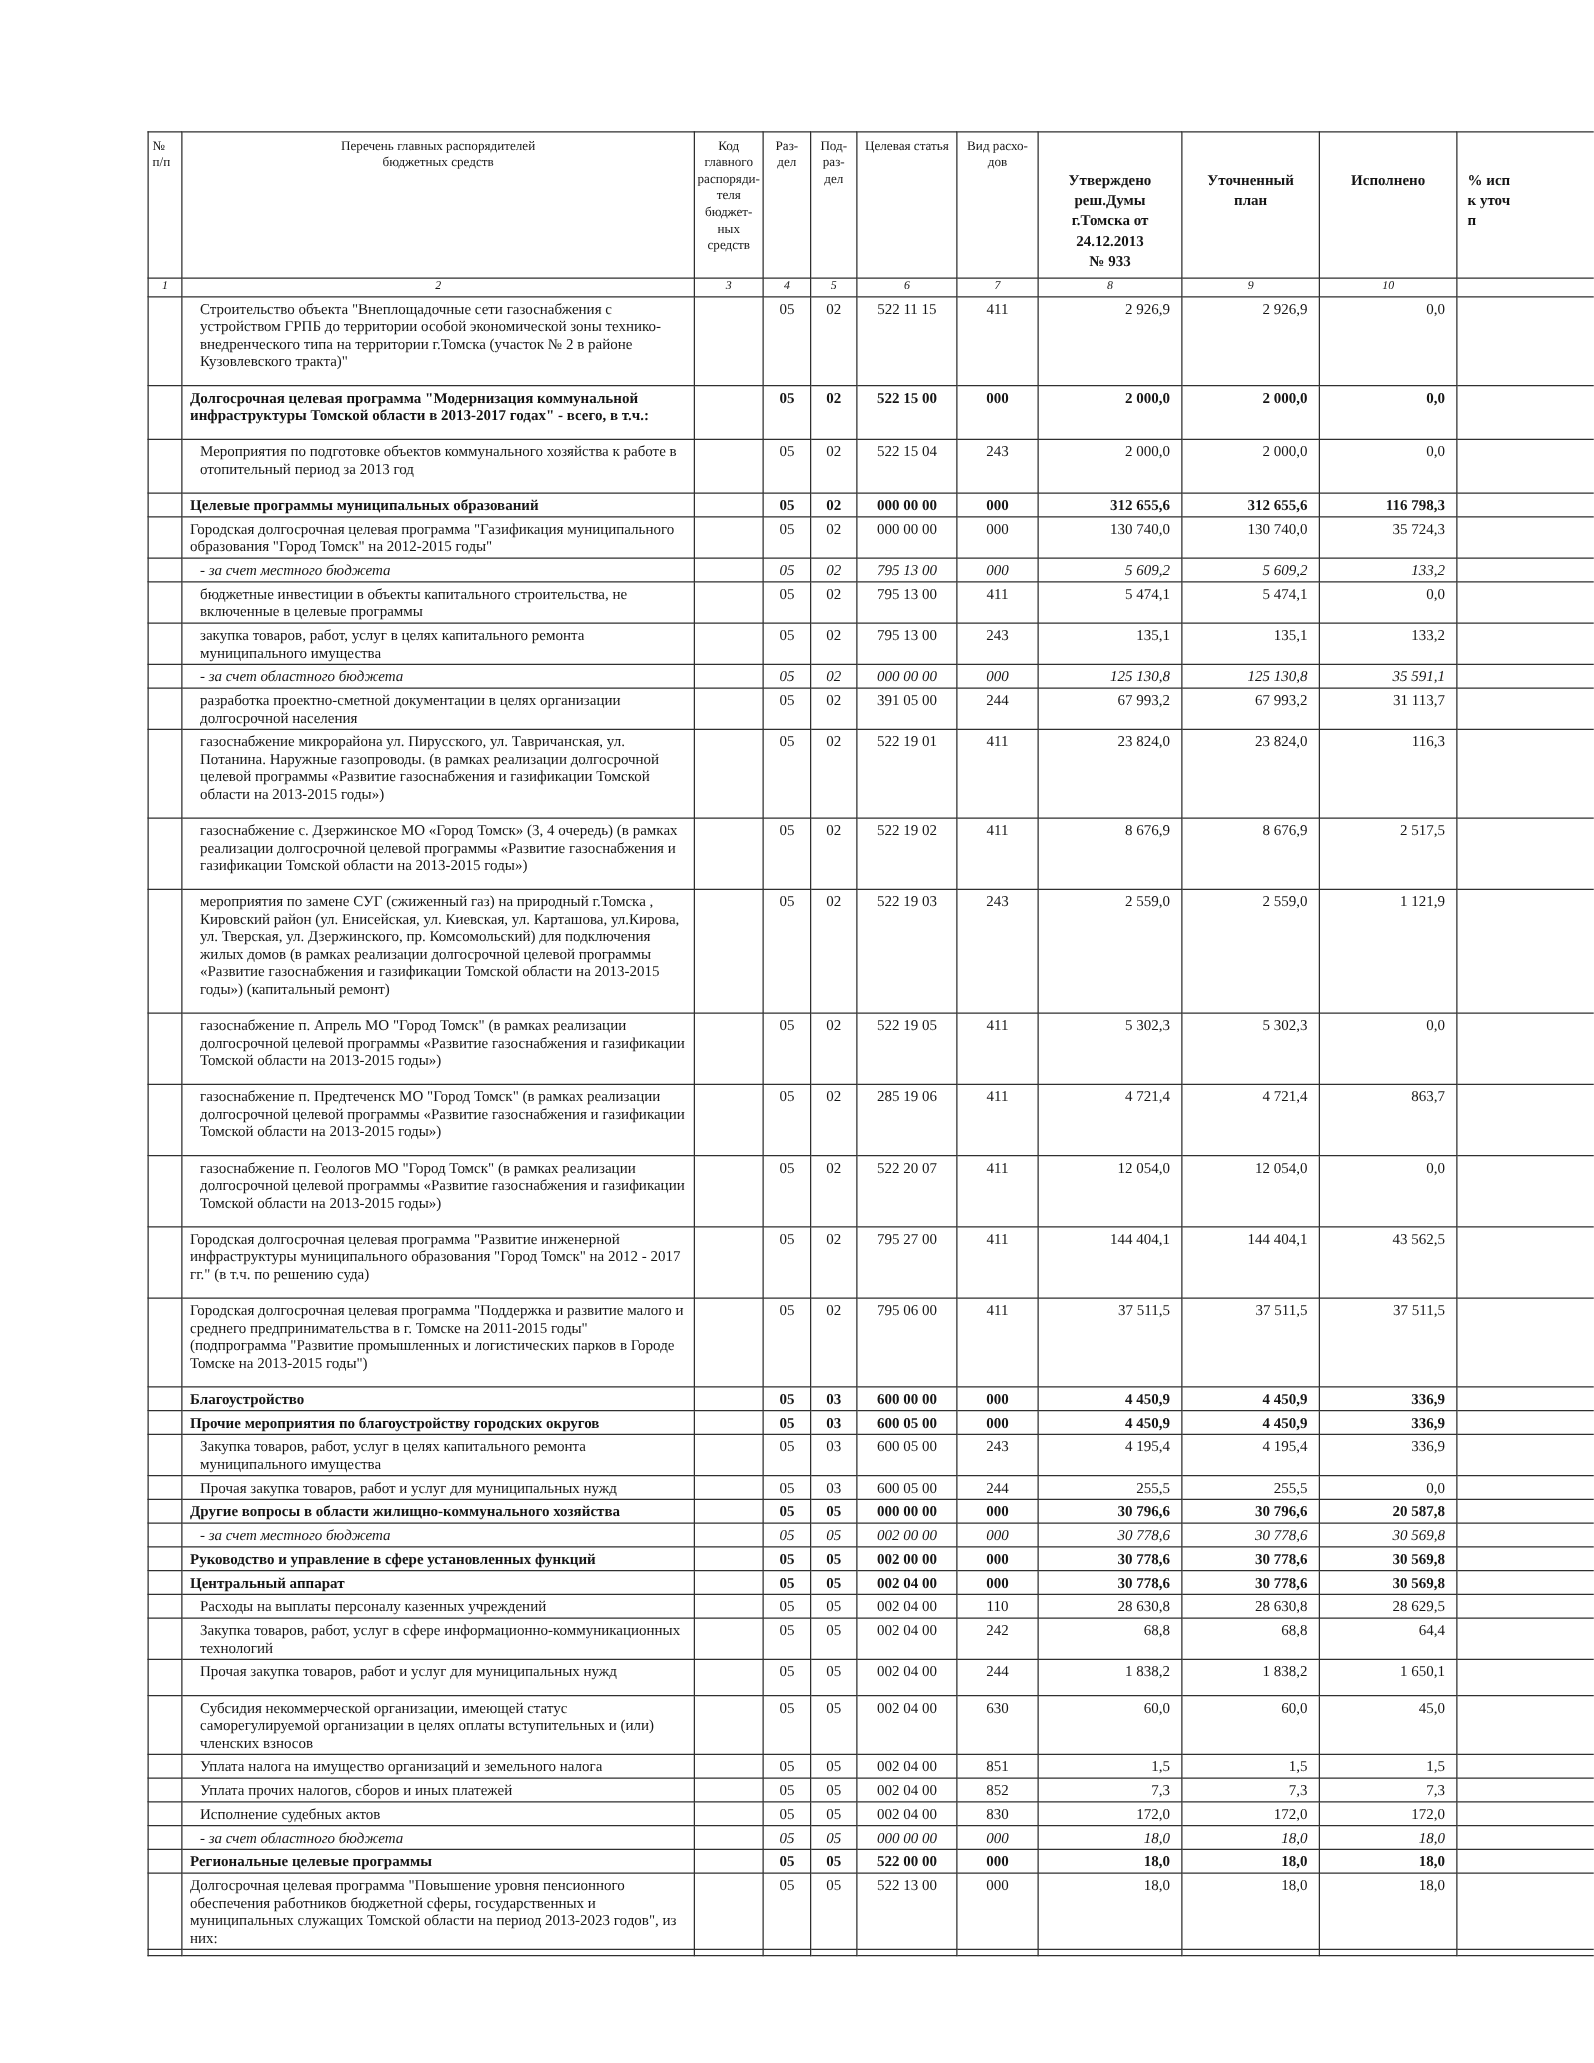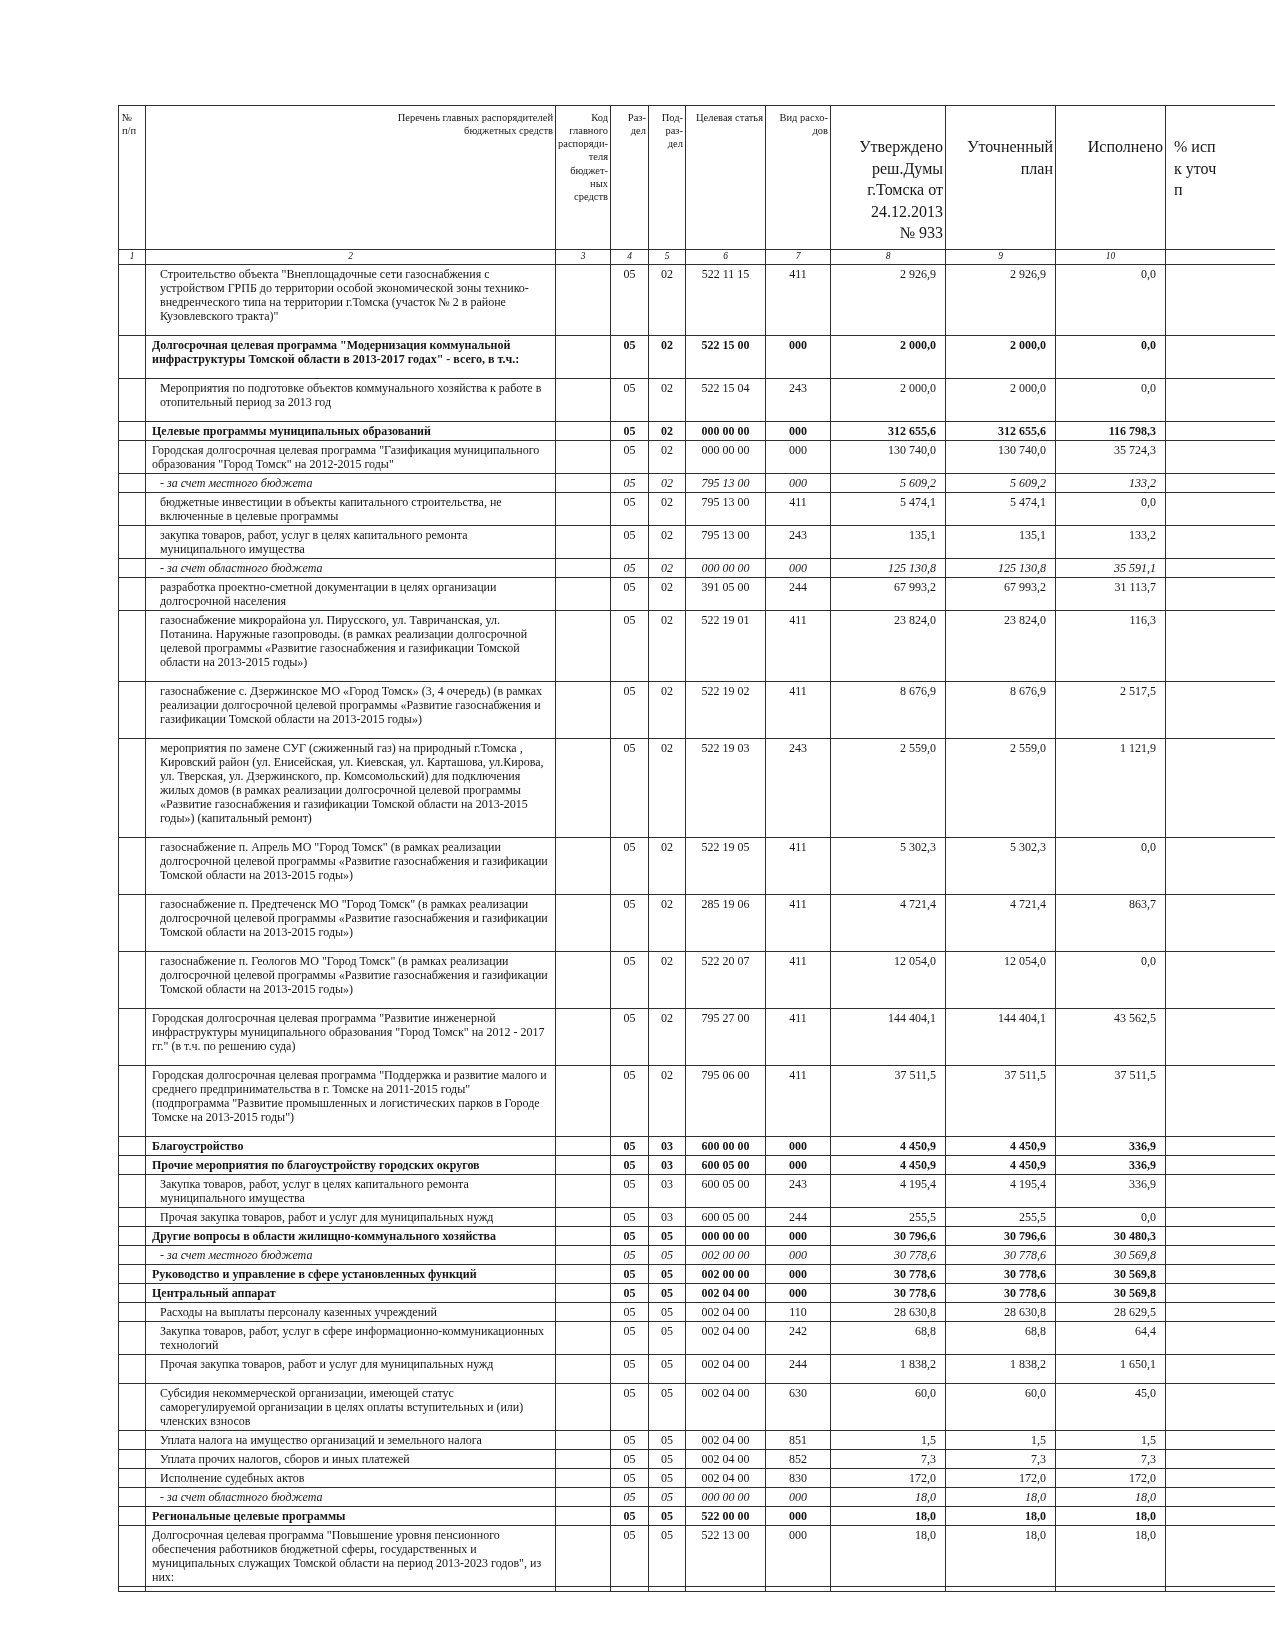--- a/index.html
+++ b/index.html
@@ -10,24 +10,24 @@
   }
   .page{position:absolute;inset:0;background:#fff;}
   table.budget{
     position:absolute;left:118px;top:105px;width:1168px;
     border-collapse:collapse;table-layout:fixed;background:#fff;
   }
   .budget th,.budget td{border:1px solid #2f2f2f;vertical-align:top;overflow:hidden;}
   thead tr.hrow{height:113px;}
   thead th{
     font-weight:normal;font-size:10.5px;line-height:1.25;
-    text-align:right;white-space:pre-line;padding:5px 2px;
+    text-align:center;white-space:pre-line;padding:5px 2px;
   }
   th.num-h{text-align:left;padding-left:3px;}
-  th.bh{font-weight:normal;font-size:16px;padding-top:30px;line-height:1.35;}
+  th.bh{font-weight:bold;font-size:12px;padding-top:30px;line-height:1.35;}
   th.pct-h{text-align:left;padding-left:8px;}
   tr.nrow{height:15px;}
   tr.nrow td{font-size:9.5px;line-height:1.1;text-align:center;padding:1px 2px;font-style:italic;}
   tbody td{font-size:12px;line-height:14px;padding:2px 3px;}
   td.rownum{padding:2px 2px;}
   td.desc{text-align:left;padding-left:6px;padding-right:5px;}
   td.desc.ind{padding-left:14px;}
   td.c{text-align:center;white-space:nowrap;}
   td.r{text-align:right;padding-right:9px;white-space:nowrap;}
   tr.b{font-weight:bold;}
@@ -389,21 +389,21 @@
         <tr class="b">
           <td class="rownum"></td>
           <td class="desc">Другие вопросы в области жилищно-коммунального хозяйства</td>
           <td class="c"></td>
           <td class="c">05</td>
           <td class="c">05</td>
           <td class="c">000 00 00</td>
           <td class="c">000</td>
           <td class="r">30 796,6</td>
           <td class="r">30 796,6</td>
-          <td class="r">30 480,3</td>
+          <td class="r">20 587,8</td>
           <td class="r"></td>
         </tr>
         <tr class="i">
           <td class="rownum"></td>
           <td class="desc ind">- за счет местного бюджета</td>
           <td class="c"></td>
           <td class="c">05</td>
           <td class="c">05</td>
           <td class="c">002 00 00</td>
           <td class="c">000</td>

